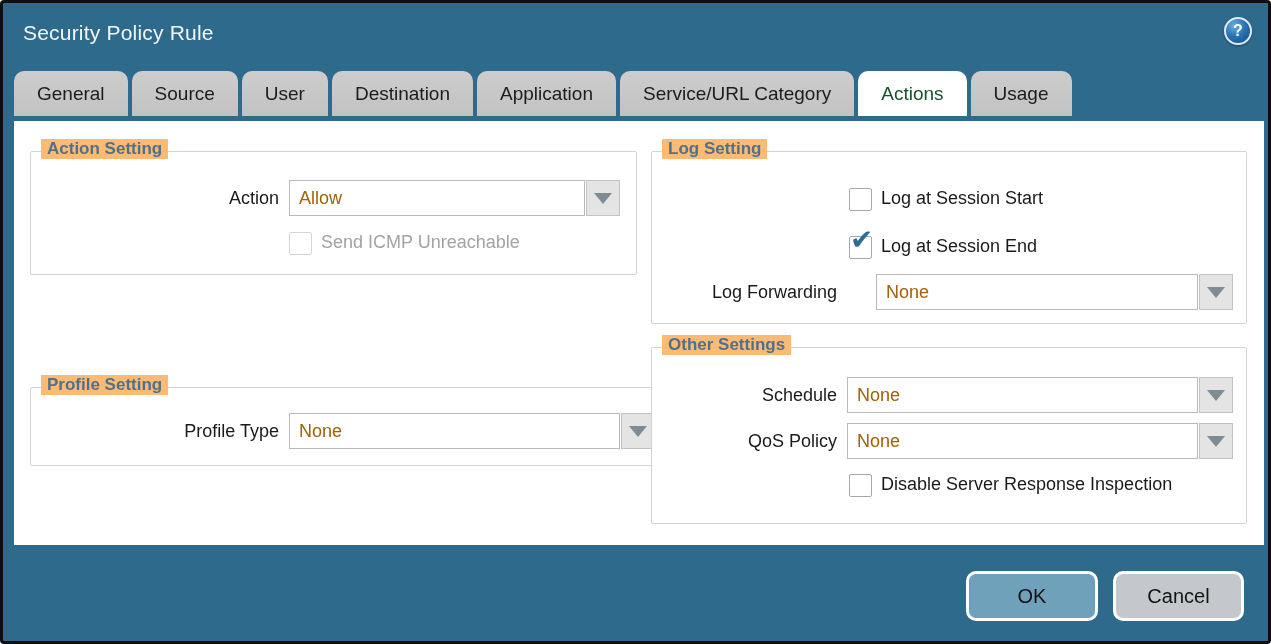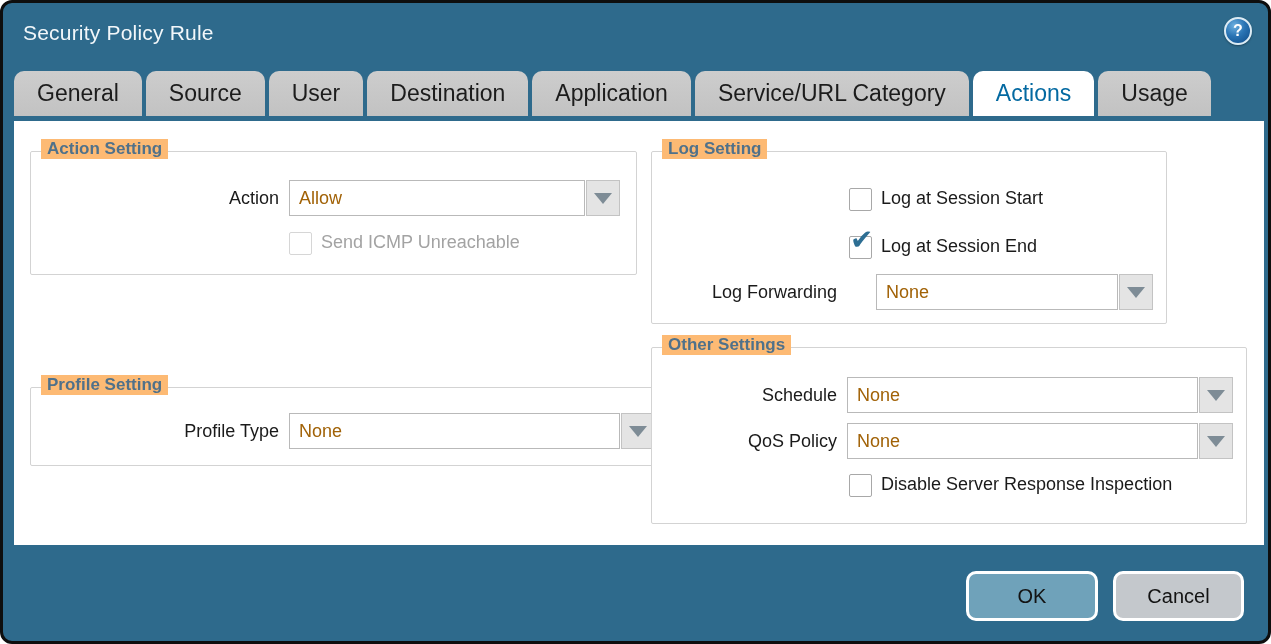--- a/index.html
+++ b/index.html
@@ -1,21 +1,21 @@
 <!DOCTYPE html>
 <html><head>
 <meta charset="utf-8">
 <style>
   * { margin:0; padding:0; box-sizing:border-box; }
   html,body { width:1271px; height:644px; font-family:"Liberation Sans","DejaVu Sans",sans-serif; }
 
   .screen {
     position:relative; width:1271px; height:644px;
     background:#2e6a8c;
-    border:3px solid #0e0e0e; border-radius:12px;
+    border:3px solid #0e0e0e; border-radius:4px;
     overflow:hidden;
     text-decoration:underline;
   }
 
   
   .title {
     position:absolute; left:20px; top:18px;
     color:#f2f7fa; font-size:21px; letter-spacing:0.2px;
   }
   .help {
@@ -31,41 +31,41 @@
   
   .tabs {
     position:absolute; left:11px; top:68px; height:50px;
     display:flex; gap:4px;
   }
   .tab {
     height:45px; padding:0 23px;
     background:linear-gradient(#cdcdcd,#c2c2c2);
     border-radius:10px 10px 0 0;
     display:flex; align-items:center; justify-content:center;
-    font-size:23px; color:#1c1c1c; white-space:nowrap; cursor:pointer;
-  }
-  .tab.active { background:#ffffff; color:#0369a1; }
+    font-size:19px; color:#1c1c1c; white-space:nowrap; cursor:pointer;
+  }
+  .tab.active { background:#ffffff; color:#14532d; }
 
   
   .panel {
     position:absolute; left:11px; top:118px;
     width:1250px; height:424px; background:#ffffff;
   }
 
   .fieldset {
     position:absolute; border:1px solid #d3d3d3; border-radius:2px; background:#ffffff;
   }
   .legend {
     position:absolute; top:-13px; left:10px;
     background:#fdba74; padding:0 6px;
     font-size:17px; font-weight:bold; color:#50718a; white-space:nowrap;
   }
   #fs-action  { left:16px;  top:30px;  width:607px; height:124px; }
   #fs-profile { left:16px;  top:266px; width:642px; height:79px;  }
-  #fs-log     { left:637px; top:30px;  width:516px; height:173px; }
+  #fs-log     { left:637px; top:30px;  width:596px; height:173px; }
   #fs-other   { left:637px; top:226px; width:596px; height:177px; }
 
   .form-row { position:absolute; display:flex; align-items:center; height:36px; }
   .lbl {
     text-align:right; padding-right:10px; font-size:18px; color:#1a1a1a; white-space:nowrap;
   }
 
   
   .combo { display:flex; height:36px; flex:1; cursor:pointer; }
   .combo-text {

